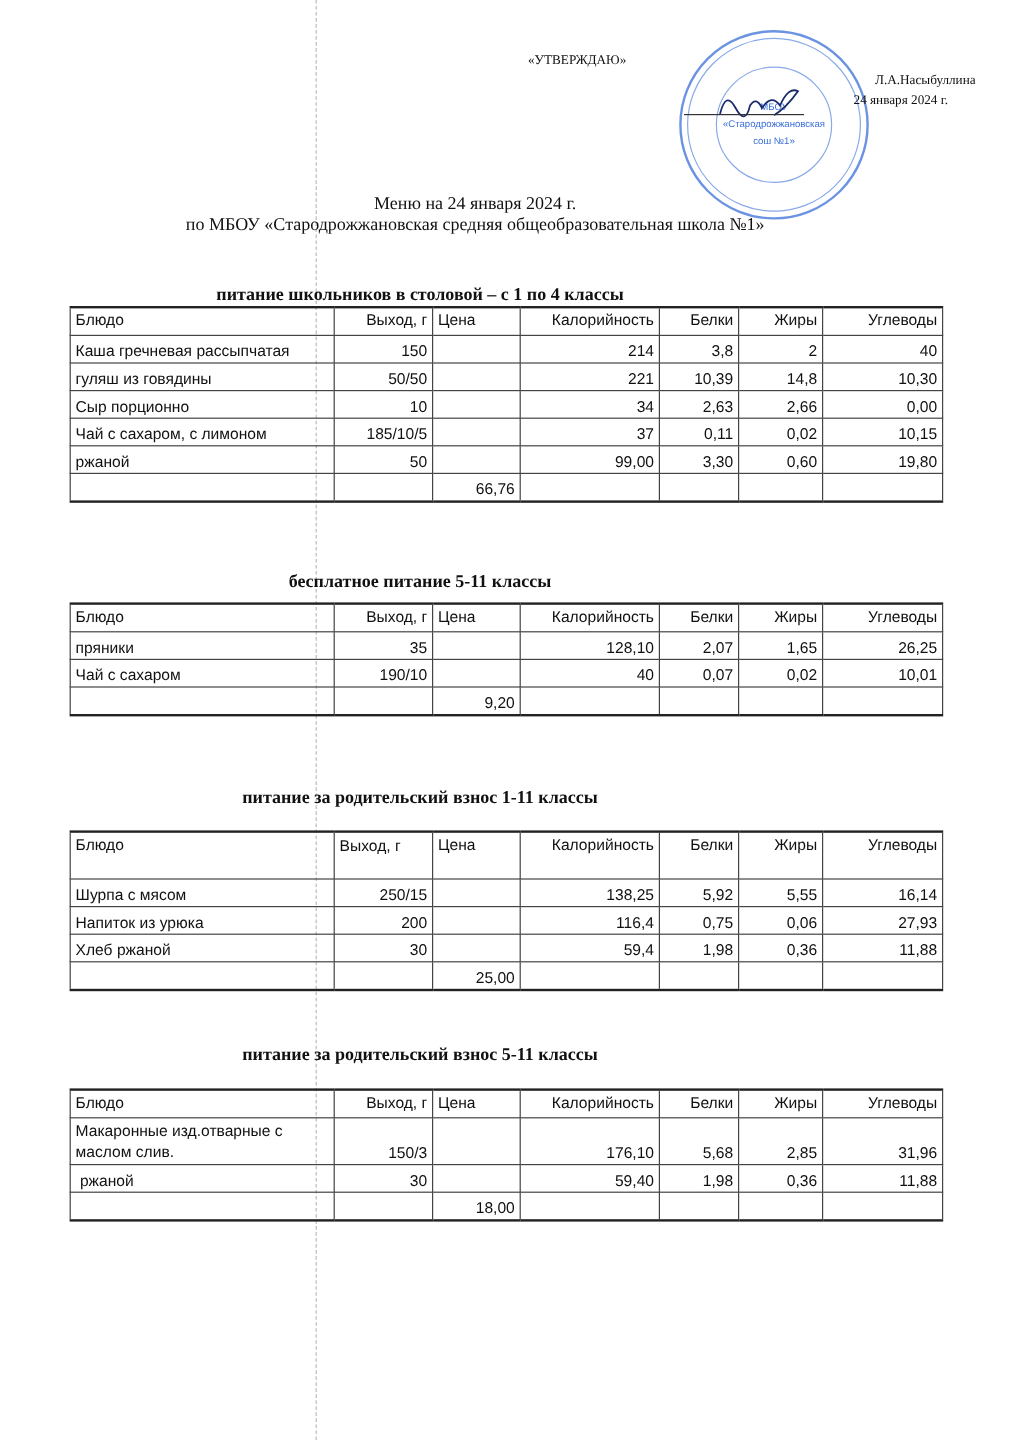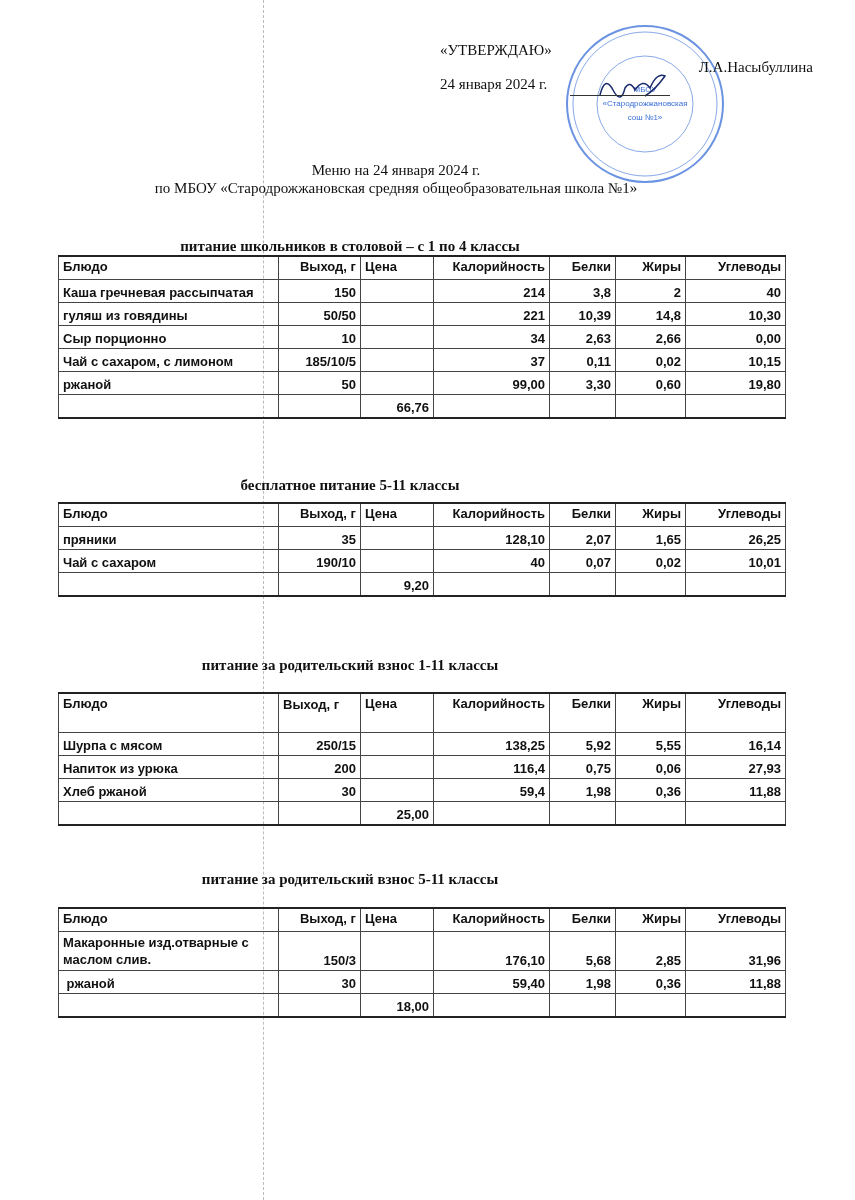--- a/index.html
+++ b/index.html
@@ -2,26 +2,26 @@
 <html><head>
 <meta charset="utf-8">
 <style>
   html, body { margin: 0; padding: 0; background: #ffffff; }
   body {
     width: 855px; height: 1200px; position: relative; overflow: hidden;
     font-family: "Liberation Sans", sans-serif; color: #111;
   }
   .approve {
     position: absolute; left: 440px; top: 42px; width: 400px;
-    font-family: "Liberation Serif", serif; font-size: 15px; line-height: 17px;
+    font-family: "Liberation Serif", serif; font-size: 11px; line-height: 17px;
   }
   .approve .l1 { margin-left: 0; }
   .approve .l2 { margin-left: 5px; }
   .approve .l3 { text-align: right; margin-right: 27px; }
-  .approve .l4 { margin-right: 50px; }
+  .approve .l4 { text-align: right; margin-right: 50px; }
   .sigline {
     position: absolute; left: 570px; top: 95px; width: 100px; border-top: 1px solid #333;
   }
   .signature {
     position: absolute; left: 595px; top: 70px; width: 80px; height: 30px;
   }
   .stamp {
     position: absolute; left: 545px; top: 22px; width: 200px; height: 165px;
   }
   .title {
@@ -31,21 +31,21 @@
   .sec-title {
     position: absolute; left: 0; width: 700px; text-align: center;
     font-family: "Liberation Serif", serif; font-size: 15px; font-weight: bold;
   }
   .fold {
     position: absolute; left: 263px; top: 0; height: 1200px;
     border-left: 1px dashed #bbb;
   }
   table.menu {
     position: absolute; left: 58px; width: 727px;
-    border-collapse: collapse; font-size: 13px; table-layout: fixed; font-weight: bold;
+    border-collapse: collapse; font-size: 13px; table-layout: fixed;
   }
   table.menu td {
     border: 1px solid #444; padding: 2px 4px; height: 18px; vertical-align: bottom;
     white-space: nowrap; overflow: hidden;
   }
   table.menu td.r { text-align: right; }
   table.menu td.l { text-align: left; }
   table.menu td.wrap { white-space: normal; line-height: 17px; }
   table.menu tr.head td { vertical-align: top; }
   table.menu tr.thick td { border-top: 2px solid #222; }

